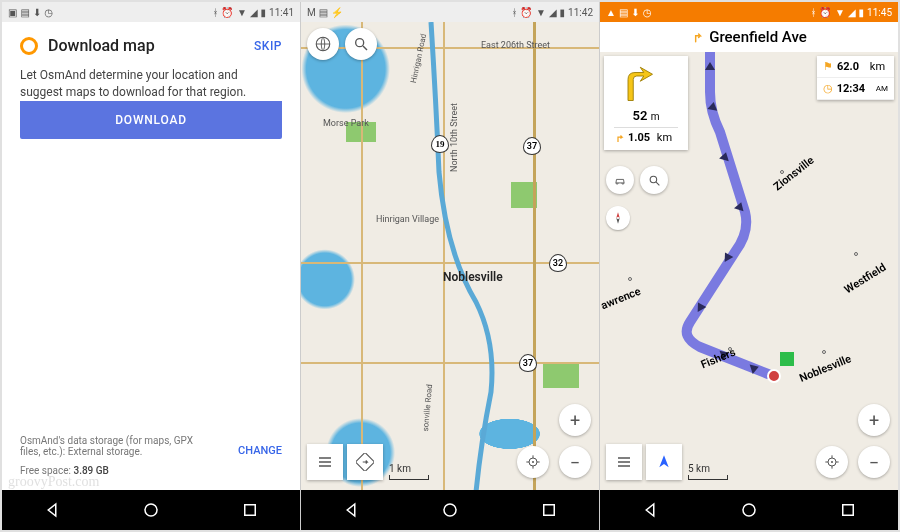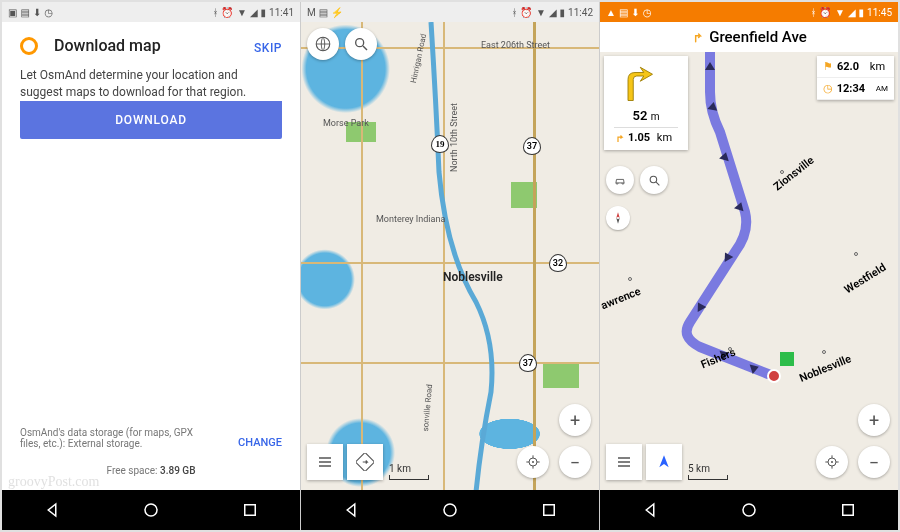--- a/index.html
+++ b/index.html
@@ -13,21 +13,21 @@
   .status-bar.orange { background: #f57c00; color: #fff; }
   .status-bar.light { background: #eee; }
   .status-left, .status-right { display: flex; gap: 3px; align-items: center; }
 
   
   .nav-bar { height: 40px; background: #000; display: flex; justify-content: space-around; align-items: center; }
   .nav-icon { width: 18px; height: 18px; fill: #fff; stroke: #fff; }
 
   
   .s1-content { flex: 1; display: flex; flex-direction: column; padding: 14px 18px; position: relative; }
-  .s1-header { display: flex; align-items: flex-end; gap: 16px; }
+  .s1-header { display: flex; align-items: center; gap: 10px; }
   .logo-o { width: 18px; height: 18px; border: 3px solid #ff9800; border-radius: 50%; }
   .s1-title { font-size: 16px; font-weight: 500; color: #222; flex: 1; }
   .skip { color: #3866e8; font-size: 12px; font-weight: 500; letter-spacing: 0.5px; }
   .s1-desc { font-size: 12px; color: #444; margin-top: 12px; line-height: 1.4; }
   .map-card { margin-top: 28px; background: #fff; border: 1px solid #ddd; border-radius: 2px; box-shadow: 0 1px 2px rgba(0,0,0,0.1); display: flex; align-items: center; padding: 12px 14px; gap: 12px; }
   .map-icon { width: 24px; height: 24px; fill: #aaa; }
   .map-name { font-size: 14px; color: #222; }
   .map-size { font-size: 10px; color: #888; }
   .download-btn { margin-top: 0; background: #5b74e0; color: #fff; text-align: center; padding: 12px; font-size: 12px; font-weight: 500; letter-spacing: 0.8px; border-radius: 0 0 2px 2px; }
   .select-region { text-align: center; color: #3866e8; font-size: 12px; font-weight: 500; padding: 18px; letter-spacing: 0.5px; }
@@ -102,21 +102,21 @@
       </div>
       <div class="s1-desc">Let OsmAnd determine your location and suggest maps to download for that region.</div>
 
       <div class="download-btn">DOWNLOAD</div>
 
       <div class="s1-footer">
         <div style="display:flex; justify-content:space-between; align-items:flex-end;">
           <div style="max-width:180px;">OsmAnd's data storage (for maps, GPX files, etc.): External storage.</div>
           <div class="change">CHANGE</div>
         </div>
-        <div style="margin-top:16px;text-align:center;">
+        <div style="margin-top:8px;">
           <span>Free space:</span>
           <span class="free-space">3.89 GB</span>
         </div>
       </div>
     </div>
     <div class="watermark">groovyPost.com</div>
     <div class="nav-bar">
       <svg class="nav-icon" viewBox="0 0 24 24">
           <path d="M17 4l-10 8 10 8z" fill="none" stroke="#fff" stroke-width="2"></path>
         </svg>
@@ -155,21 +155,21 @@
       <div class="road-h" style="top:340px;"></div>
       <div class="road-v" style="left:60px;"></div>
       <div class="road-v" style="left:142px;"></div>
       <div class="road-v" style="left:232px;background:#c4a45a;width:3px;"></div>
 
       <svg style="position:absolute;inset:0;width:100%;height:100%;">
         <path d="M130 0 Q135 80 138 150 Q145 230 175 280 Q195 320 190 370 Q180 420 175 470" stroke="#5aa9d6" stroke-width="5" fill="none"></path>
       </svg>
       <div class="city-label sm" style="top:18px;left:180px;">East 206th Street</div>
       <div class="city-label sm" style="top:96px;left:22px;">Morse Park</div>
-      <div class="city-label sm" style="top:192px;left:75px;">Monterey Indiana</div>
+      <div class="city-label sm" style="top:192px;left:75px;">Hinrigan Village</div>
       <div class="city-label" style="top:248px;left:142px;">Noblesville</div>
       <div class="city-label sm" style="top:150px;left:148px;transform:rotate(-90deg);transform-origin:left top;">North 10th Street</div>
       <div class="city-label sm" style="top:60px;left:108px;transform:rotate(-78deg);transform-origin:left top;font-size:8px;">Hinrigan Road</div>
       <div class="city-label sm" style="bottom:50px;left:120px;transform:rotate(-85deg);transform-origin:left top;font-size:8px;">sonville Road</div>
       <div class="shield" style="top:113px;left:130px;font-family:Liberation Serif, serif;">19</div>
       <div class="shield" style="top:115px;left:222px;">37</div>
       <div class="shield" style="top:232px;left:248px;">32</div>
       <div class="shield" style="top:332px;left:218px;">37</div>
 
       <div class="round-btn" style="top:6px;left:6px;">

